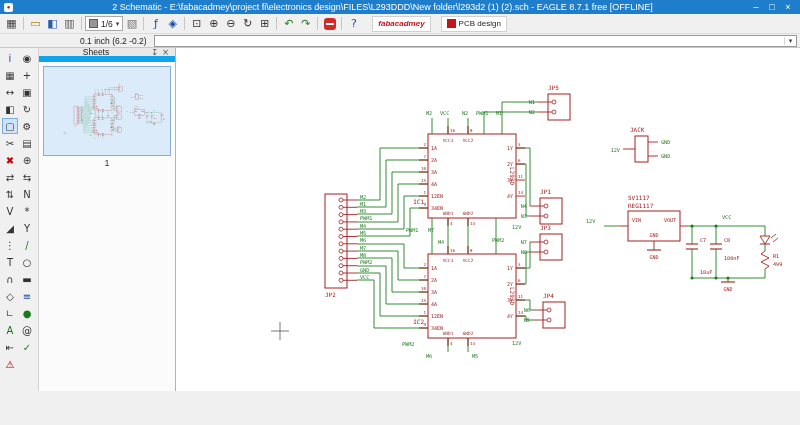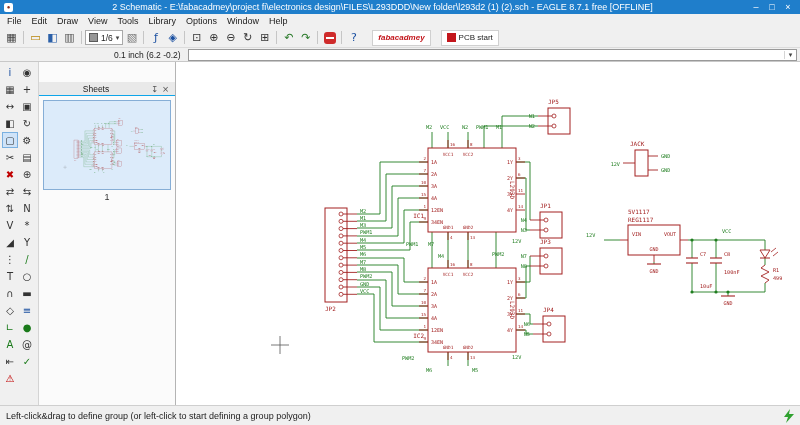--- a/index.html
+++ b/index.html
@@ -22,32 +22,32 @@
   .layer-select{display:flex;align-items:center;border:1px solid #a9a9a9;background:#fff;height:15px;padding:0 3px;gap:3px;font-size:8.5px;}
   .swatch{width:9px;height:9px;background:#969696;border:1px solid #5a5a5a;}
   .dd{font-size:7px;color:#444;}
   .stop-icon{width:12px;height:12px;background:#cf2b2b;border-radius:3px;position:relative;}
   .stop-bar{position:absolute;left:2px;right:2px;top:5px;height:2px;background:#fff;}
   .brand{border:1px solid #d0d0d0;background:#fff;height:16px;display:flex;align-items:center;padding:0 5px;gap:3px;margin-left:10px;font-size:8px;}
   .brand .red-label{color:#c3161c;font-weight:bold;font-style:italic;}
   .red-square{width:9px;height:9px;background:#c3161c;display:inline-block;}
 
   .toolbar2{height:14px;display:flex;align-items:center;border-bottom:1px solid #c8c8c8;background:#f0f0f0;}
-  .coords{width:74px;margin-left:114px;font-size:8.5px;white-space:nowrap;}
+  .coords{width:74px;margin-left:80px;font-size:8.5px;white-space:nowrap;}
   .cmdwrap{flex:1;display:flex;align-items:center;border:1px solid #999;background:#fff;height:12px;margin-right:3px;}
   .cmd{flex:1;border:none;outline:none;height:10px;font-size:9px;padding:0 2px;font-family:"Liberation Sans",sans-serif;}
   .cmdarrow{width:12px;text-align:center;font-size:7px;color:#444;border-left:1px solid #d5d5d5;}
 
   .main{display:flex;height:343px;}
   .palette{width:38px;background:#f0f0f0;display:grid;grid-template-columns:17px 17px;grid-auto-rows:17px;padding:2px 1px;align-content:start;justify-content:center;}
   .tool{width:16px;height:16px;display:flex;align-items:center;justify-content:center;font-size:10px;font-family:"DejaVu Sans",sans-serif;border:1px solid transparent;}
   .tool.active{background:#cfe3f8;border:1px solid #7ab0e0;}
 
   .sheets{width:138px;background:#fbfbfb;border-left:1px solid #d4d4d4;border-right:1px solid #b4b4b4;display:flex;flex-direction:column;}
-  .sheets-header{height:14px;background:#e9e9e9;display:flex;align-items:center;padding:0 4px;border-bottom:1px solid #0ea5e9;font-size:8.5px;margin-top:20px;}
+  .sheets-header{height:14px;background:#e9e9e9;display:flex;align-items:center;padding:0 4px;border-bottom:6px solid #0ea5e9;font-size:8.5px;}
   .sheets-title{flex:1;text-align:center;}
   .sheets-header .hicon{width:11px;text-align:center;color:#555;font-family:"DejaVu Sans",sans-serif;}
   .thumb{margin:4px auto 0;width:128px;height:90px;background:#dcebfa;border:1px solid #86aed6;display:flex;align-items:center;justify-content:center;}
   .sheet-num{text-align:center;margin-top:2px;color:#333;}
 
   .canvas{flex:1;background:#fff;position:relative;overflow:hidden;}
   #schsvg{position:absolute;left:4px;top:0;}
   svg text{font-family:"DejaVu Sans Mono",monospace;}
 
   .statusbar{height:20px;display:flex;align-items:center;padding:0 6px;border-top:1px solid #cfcfcf;background:#f0f0f0;font-size:9px;}
@@ -61,31 +61,20 @@
   <div class="titlebar">
     <span class="app-icon">●</span>
     <span class="title">2 Schematic - E:\fabacadmey\project fi\electronics design\FILES\L293DDD\New folder\l293d2 (1) (2).sch - EAGLE 8.7.1 free [OFFLINE]</span>
     <span class="win-buttons">
       <span>–</span>
       <span>□</span>
       <span>×</span>
     </span>
   </div>
 
-  <div class="menubar" id="menubar">
-      <span class="menu-item">File</span>
-      <span class="menu-item">Edit</span>
-      <span class="menu-item">Draw</span>
-      <span class="menu-item">View</span>
-      <span class="menu-item">Tools</span>
-      <span class="menu-item">Library</span>
-      <span class="menu-item">Options</span>
-      <span class="menu-item">Window</span>
-      <span class="menu-item">Help</span>
-    </div>
 
   <div class="toolbar1" id="toolbar1">
       <div class="tb-icon" style="color: rgb(68, 68, 68);">▦</div>
       <div class="tb-sep"></div>
       <div class="tb-icon" style="color: rgb(184, 134, 11);">▭</div>
       <div class="tb-icon" style="color: rgb(42, 95, 168);">◧</div>
       <div class="tb-icon" style="color: rgb(85, 85, 85);">▥</div>
       <div class="tb-sep"></div>
       <div class="layer-select">
         <span class="swatch"></span>
@@ -111,21 +100,21 @@
           <span class="stop-bar"></span>
         </span>
       </div>
       <div class="tb-sep"></div>
       <div class="tb-icon" style="color: rgb(26, 79, 160);">?</div>
       <div class="brand">
         <span class="red-label">fabacadmey</span>
       </div>
       <div class="brand">
         <span class="red-square"></span>
-        <span>PCB start</span>
+        <span>PCB design</span>
       </div>
     </div>
 
   <div class="toolbar2">
     <div class="coords">0.1 inch (6.2 -0.2)</div>
     <div class="cmdwrap">
       <input class="cmd" value="" style="">
       <span class="cmdarrow">▾</span>
     </div>
   </div>
@@ -763,21 +752,14 @@
           <g>
             <line x1="541" y1="234" x2="555" y2="234" stroke="#a32121" stroke-width="1.1"></line>
             <text x="548" y="243" font-size="5" fill="#a32121" text-anchor="middle">GND</text>
           </g>
           <line x1="91" y1="283" x2="109" y2="283" stroke="#555" stroke-width="0.8"></line>
           <line x1="100" y1="274" x2="100" y2="292" stroke="#555" stroke-width="0.8"></line>
         </svg>
     </div>
   </div>
 
-  <div class="statusbar">
-    <span>Left-click&amp;drag to define group (or left-click to start defining a group polygon)</span>
-    <span class="status-spacer"></span>
-    <svg width="10" height="14">
-      <polygon points="6,0 0,8 4,8 2,14 10,5 5,5" fill="#2fa12f"></polygon>
-    </svg>
-  </div>
 
 </div>
 
 </body></html>

